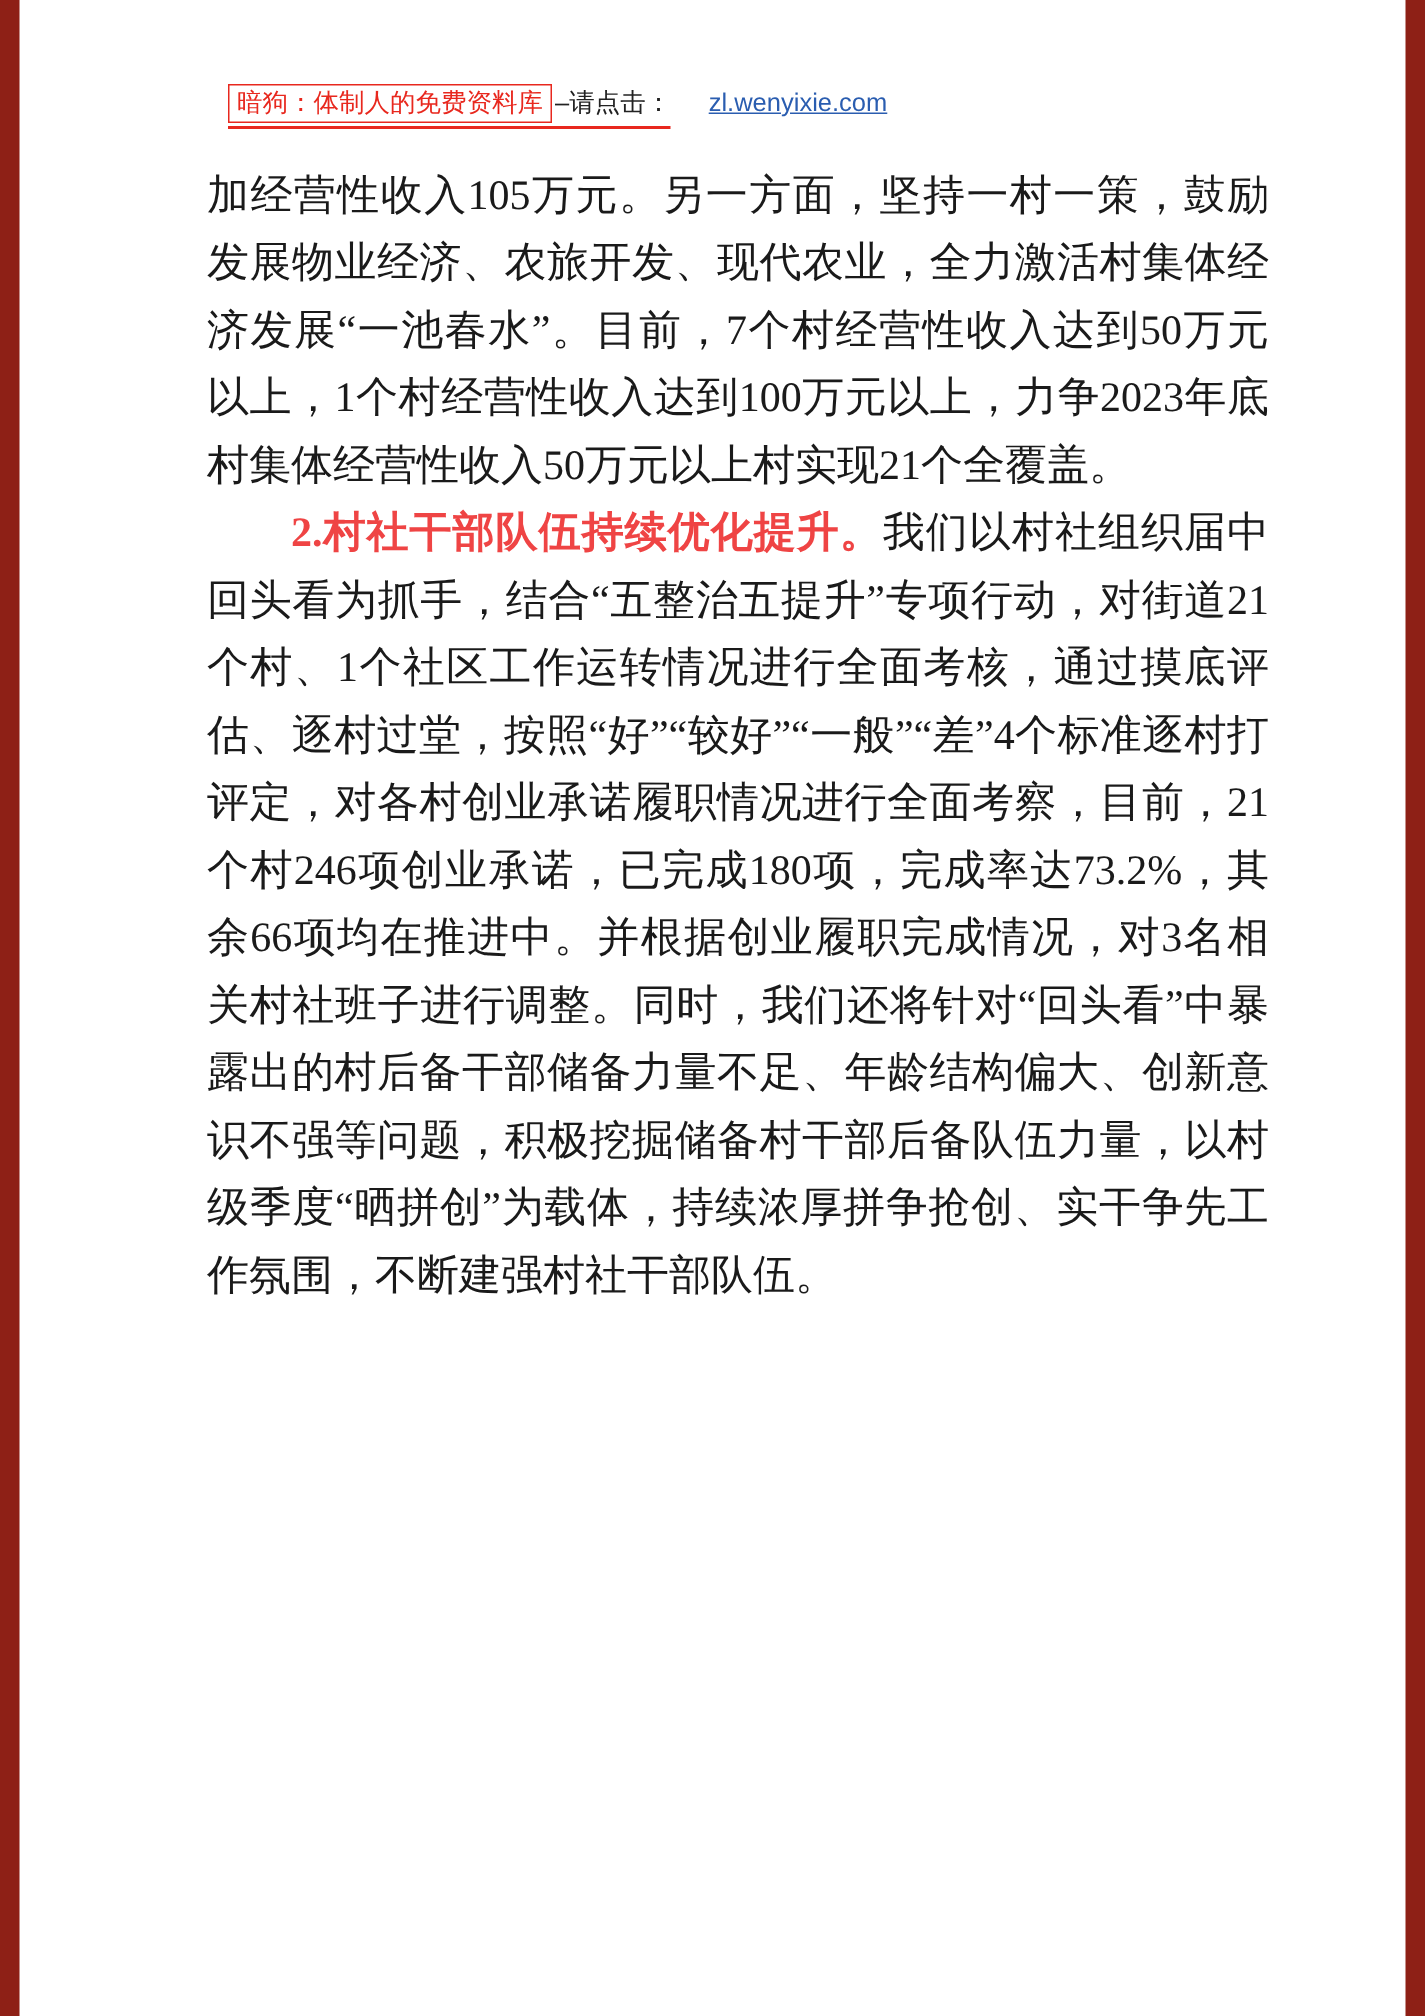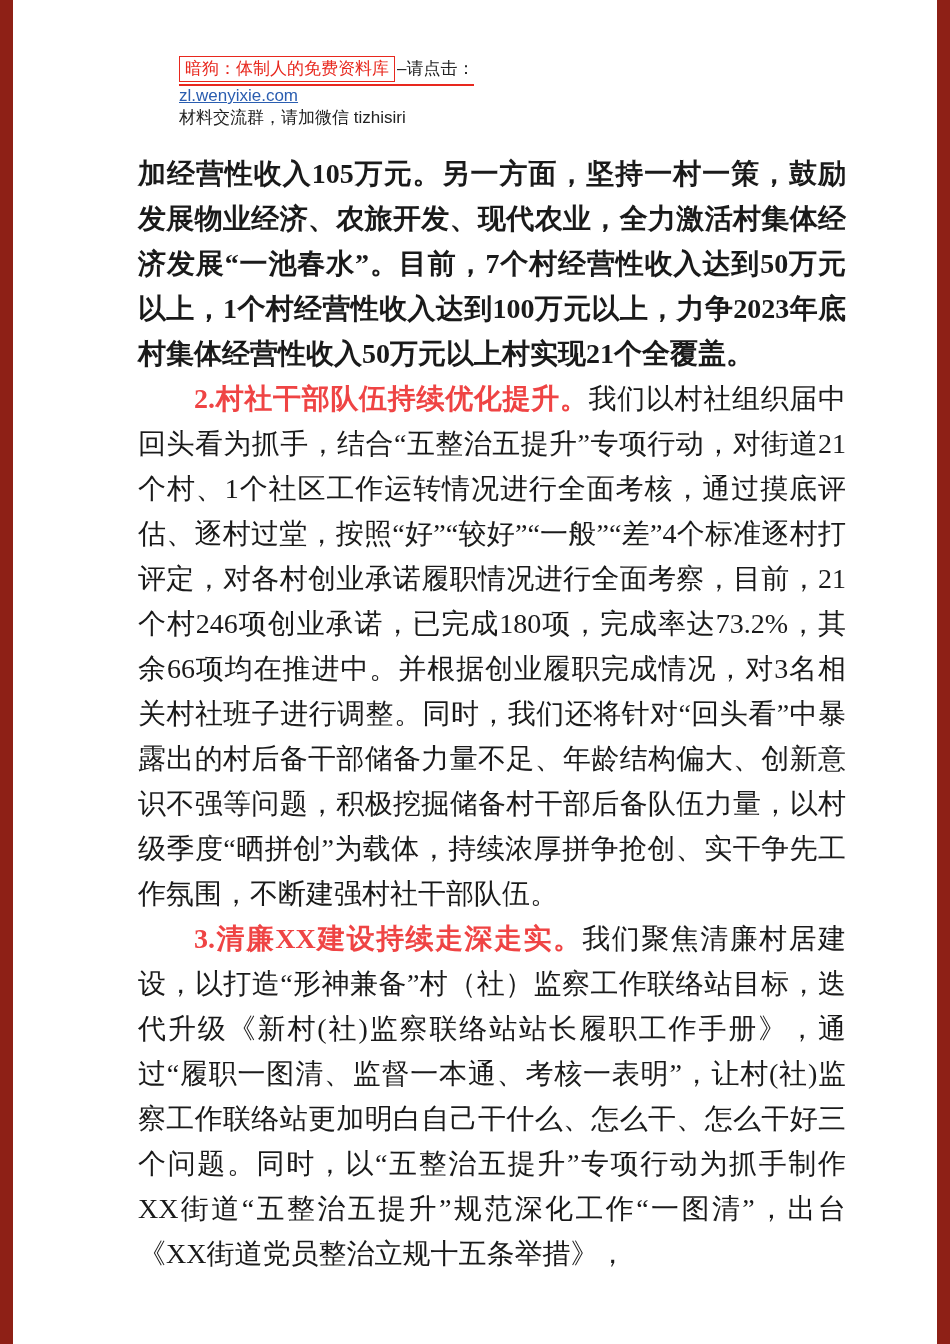--- a/index.html
+++ b/index.html
@@ -25,21 +25,20 @@
   .edge.left{left:0;}
   .edge.right{right:0;}
 
   .header{
     margin:57px 40px 0 152px;
     font-size:17px;
     color:var(--muted);
     white-space:nowrap;
     display:flex;
     align-items:baseline;
-    flex-direction:column;
   }
   .brand-group{
     display:inline-block;
     border-bottom:2px solid var(--brand-red);
     padding-bottom:4px;
   }
   .brand{
     color:var(--brand-red);
     border:1px solid var(--brand-red);
     padding:2px 5px 3px 5px;
@@ -56,34 +55,32 @@
 
   .doc{
     margin:22px 104px 0 138px;
     font-family:"Liberation Serif","DejaVu Serif",serif;
     font-size:28px;
     line-height:45px;
     color:var(--text);
     text-align:justify;
   }
   .para{text-indent:2em;}
-  .para.no-indent{text-indent:0;font-weight:bold;}
+  .para.no-indent{text-indent:0;}
   .para b{font-weight:bold;color:#ef4444;}
 </style>
 </head>
 <body>
 
 <div class="edge left"></div>
 <div class="edge right"></div>
 
 <div class="header">
   <span class="brand-group">
     <span class="brand">暗狗：体制人的免费资料库</span><span class="click-hint">–请点击：</span>
   </span>
   <a class="link">zl.wenyixie.com</a>
-  <span class="suffix">材料交流群，请加微信 tizhisiri</span>
 </div>
 
 <div class="doc">
   <p class="para no-indent"><b></b><span>加经营性收入105万元。另一方面，坚持一村一策，鼓励发展物业经济、农旅开发、现代农业，全力激活村集体经济发展“一池春水”。目前，7个村经营性收入达到50万元以上，1个村经营性收入达到100万元以上，力争2023年底村集体经营性收入50万元以上村实现21个全覆盖。</span></p>
   <p class="para"><b>2.村社干部队伍持续优化提升。</b><span>我们以村社组织届中回头看为抓手，结合“五整治五提升”专项行动，对街道21个村、1个社区工作运转情况进行全面考核，通过摸底评估、逐村过堂，按照“好”“较好”“一般”“差”4个标准逐村打评定，对各村创业承诺履职情况进行全面考察，目前，21个村246项创业承诺，已完成180项，完成率达73.2%，其余66项均在推进中。并根据创业履职完成情况，对3名相关村社班子进行调整。同时，我们还将针对“回头看”中暴露出的村后备干部储备力量不足、年龄结构偏大、创新意识不强等问题，积极挖掘储备村干部后备队伍力量，以村级季度“晒拼创”为载体，持续浓厚拼争抢创、实干争先工作氛围，不断建强村社干部队伍。</span></p>
-  <p class="para"><b>3.清廉XX建设持续走深走实。</b><span>我们聚焦清廉村居建设，以打造“形神兼备”村（社）监察工作联络站目标，迭代升级《新村(社)监察联络站站长履职工作手册》，通过“履职一图清、监督一本通、考核一表明”，让村(社)监察工作联络站更加明白自己干什么、怎么干、怎么干好三个问题。同时，以“五整治五提升”专项行动为抓手制作XX街道“五整治五提升”规范深化工作“一图清”，出台《XX街道党员整治立规十五条举措》，</span></p>
 </div>
 
 </body></html>

